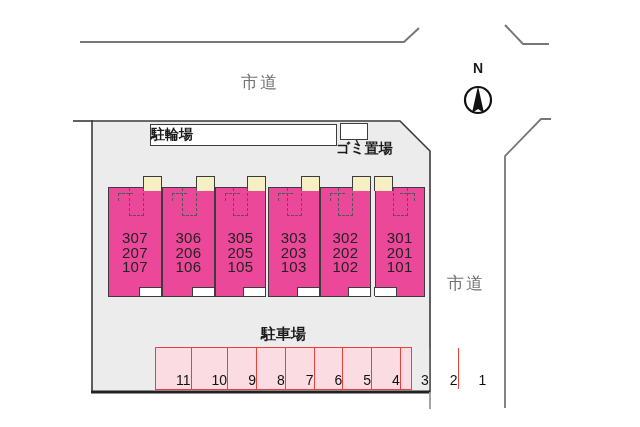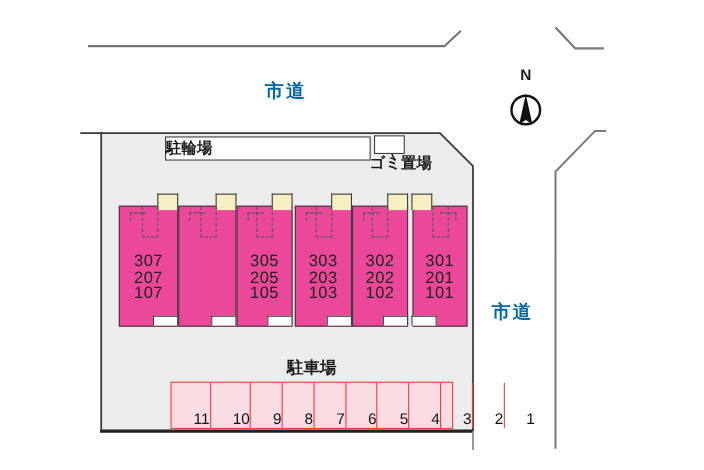--- a/index.html
+++ b/index.html
@@ -1,20 +1,20 @@
 <!DOCTYPE html>
 <html><head>
 <meta charset="utf-8">
 <style>
   html,body{margin:0;padding:0;background:#fff;}
   #stage{position:relative;width:640px;height:427px;background:#ffffff;overflow:hidden;
          font-family:"Liberation Sans","DejaVu Sans",sans-serif;color:#1a1a1a;}
   #lines{position:absolute;left:0;top:0;z-index:0;}
   .lbl{position:absolute;z-index:3;white-space:nowrap;}
-  .road-label{font-size:17px;font-weight:700;letter-spacing:2px;color:#0369a1;}
+  .road-label{font-size:17px;font-weight:400;letter-spacing:2px;color:#737373;}
   
   .bike-box{position:absolute;left:150px;top:124px;width:187px;height:22px;background:#fff;
             border:1.5px solid #3c3c3c;box-sizing:border-box;z-index:2;
             display:flex;align-items:center;justify-content:flex-start;font-size:14px;font-weight:600;}
   .trash-box{position:absolute;left:340px;top:123px;width:28px;height:17px;background:#fff;
              border:1.5px solid #3c3c3c;box-sizing:border-box;z-index:2;}
   .trash-label{left:336px;top:140px;font-size:14px;font-weight:600;z-index:3;}
   
   .compass-n{left:460px;top:60px;width:36px;text-align:center;font-size:14px;font-weight:700;}
   #compass-svg{position:absolute;left:460px;top:82px;z-index:3;}
@@ -93,20 +93,25 @@
           <div>307</div>
           <div>207</div>
           <div>107</div>
         </div>
       </div>
       <div class="unit" style="left: 54px; width: 53px;">
         <div class="tab mR"></div>
         <div class="hook"></div>
         <div class="ushape"></div>
         <div class="notch mR"></div>
+        <div class="rooms">
+          <div>306</div>
+          <div>206</div>
+          <div>106</div>
+        </div>
       </div>
       <div class="unit" style="left: 107px; width: 51px;">
         <div class="tab mR"></div>
         <div class="hook"></div>
         <div class="ushape"></div>
         <div class="notch mR"></div>
         <div class="rooms">
           <div>305</div>
           <div>205</div>
           <div>105</div>

